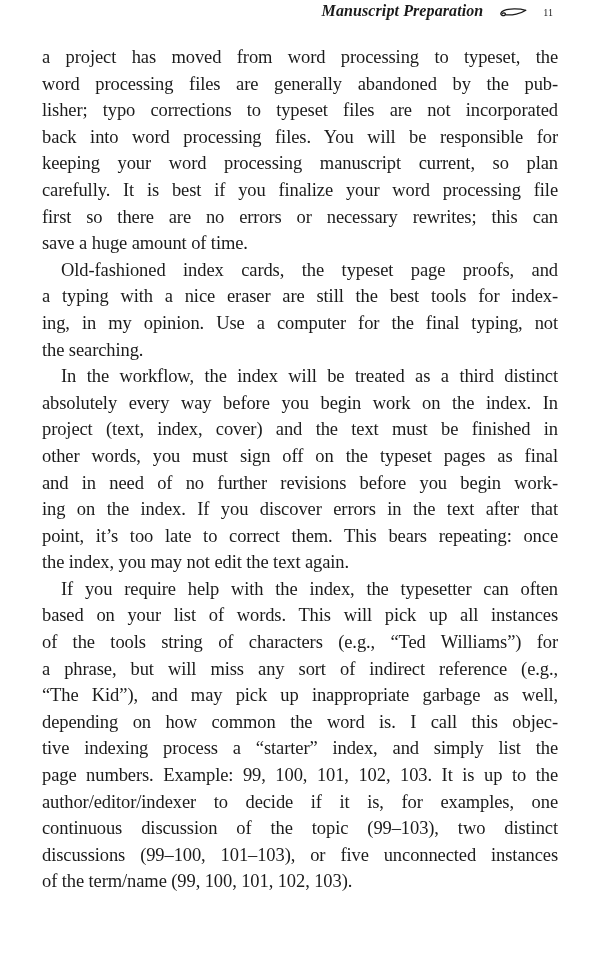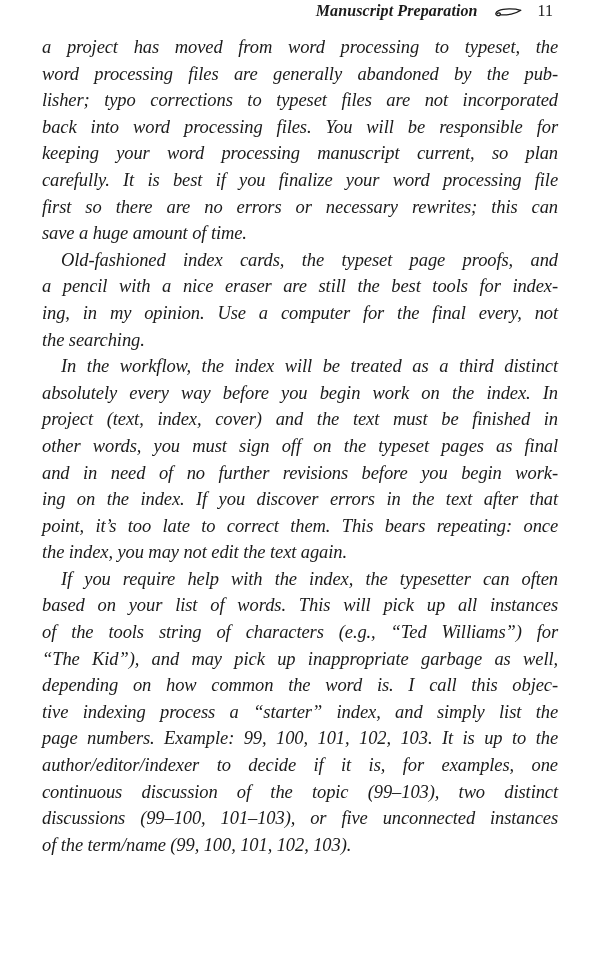--- a/index.html
+++ b/index.html
@@ -30,25 +30,24 @@
     font-size: 16px;
     letter-spacing: 0.1px;
   }
   .running-header .swash {
     align-self: center;
     margin-top: 3px;
     flex: 0 0 auto;
   }
   .running-header .folio {
     font-weight: normal;
-    font-size: 16px;
+    font-size: 10px;
   }
   .body-text {
-    margin-top: 12px;
-    font-style: italic;
+    margin-top: 22px;
   }
   .paragraph { margin: 0; }
   .line {
     font-size: 18.5px;
     line-height: 26.6px;
     letter-spacing: -0.1px;
     text-align: justify;
     text-align-last: justify;
     hyphens: none;
     white-space: normal;
@@ -81,38 +80,39 @@
         <div class="line">word processing files are generally abandoned by the pub-</div>
         <div class="line">lisher; typo corrections to typeset files are not incorporated</div>
         <div class="line">back into word processing files. You will be responsible for</div>
         <div class="line">keeping your word processing manuscript current, so plan</div>
         <div class="line">carefully. It is best if you finalize your word processing file</div>
         <div class="line">first so there are no errors or necessary rewrites; this can</div>
         <div class="line last">save a huge amount of time.</div>
       </div>
       <div class="paragraph">
         <div class="line indent">Old-fashioned index cards, the typeset page proofs, and</div>
-        <div class="line">a pencil with a nice eraser are still the best tools for index-</div>
-        <div class="line">ing, in my opinion. Use a computer for the final every, not</div>
+        <div class="line">a typing with a nice eraser are still the best tools for index-</div>
+        <div class="line">ing, in my opinion. Use a computer for the final typing, not</div>
         <div class="line last">the searching.</div>
       </div>
       <div class="paragraph">
         <div class="line indent">In the workflow, the index will be treated as a third distinct</div>
         <div class="line">absolutely every way before you begin work on the index. In</div>
         <div class="line">project (text, index, cover) and the text must be finished in</div>
         <div class="line">other words, you must sign off on the typeset pages as final</div>
         <div class="line">and in need of no further revisions before you begin work-</div>
         <div class="line">ing on the index. If you discover errors in the text after that</div>
         <div class="line">point, it’s too late to correct them. This bears repeating: once</div>
         <div class="line last">the index, you may not edit the text again.</div>
       </div>
       <div class="paragraph">
         <div class="line indent">If you require help with the index, the typesetter can often</div>
         <div class="line">based on your list of words. This will pick up all instances</div>
         <div class="line">of the tools string of characters (e.g., “Ted Williams”) for</div>
+        <div class="line">a phrase, but will miss any sort of indirect reference (e.g.,</div>
         <div class="line">“The Kid”), and may pick up inappropriate garbage as well,</div>
         <div class="line">depending on how common the word is. I call this objec-</div>
         <div class="line">tive indexing process a “starter” index, and simply list the</div>
         <div class="line">page numbers. Example: 99, 100, 101, 102, 103. It is up to the</div>
         <div class="line">author/editor/indexer to decide if it is, for examples, one</div>
         <div class="line">continuous discussion of the topic (99–103), two distinct</div>
         <div class="line">discussions (99–100, 101–103), or five unconnected instances</div>
         <div class="line last">of the term/name (99, 100, 101, 102, 103).</div>
       </div>
     </div>

